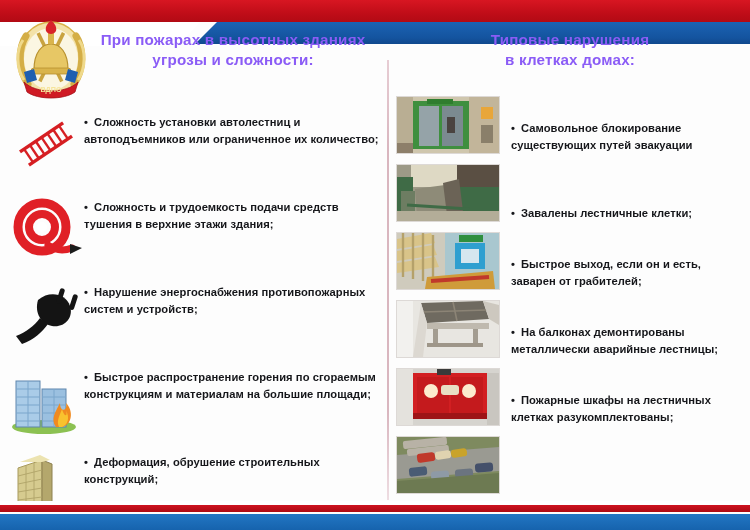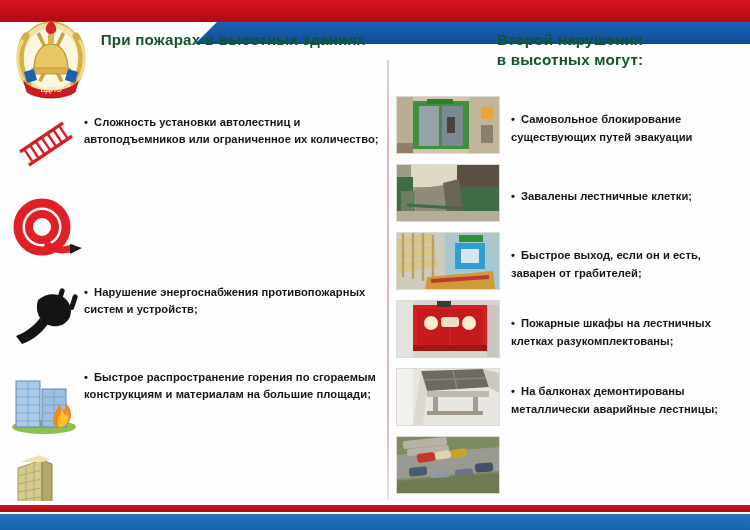--- a/index.html
+++ b/index.html
@@ -24,41 +24,41 @@
     background:linear-gradient(180deg,#cf1320 0%,#ac0a14 100%);}
   .band-blue-bot{position:absolute;left:0;bottom:0;width:750px;height:16px;
     background:linear-gradient(180deg,#2276c4 0%,#1663ad 100%);}
   .band-gap{position:absolute;left:0;bottom:25px;width:750px;height:4px;background:#ffffff;}
 
   
   .emblem{position:absolute;left:12px;top:14px;width:78px;height:86px;}
 
   
   .head{
-    position:absolute;text-align:center;color:#14532d;font-weight:bold;
+    position:absolute;text-align:center;color:#8b5cf6;font-weight:bold;
     line-height:1.30;letter-spacing:.2px;
   }
   #head-left{left:88px;top:30px;width:290px;font-size:15.2px;}
   #head-right{left:400px;top:30px;width:340px;font-size:15.2px;}
 
   
   .divider{position:absolute;left:387px;top:60px;width:2px;height:440px;
     background:linear-gradient(180deg,#e7cdd4,#d9b6bf 20%,#d9b6bf 80%,#eedde2);}
 
   
   #left-col{position:absolute;left:8px;top:108px;width:372px;}
   .lrow{position:relative;display:flex;align-items:flex-start;margin-bottom:13px;}
   .licon{width:76px;min-width:76px;height:72px;position:relative;}
   .ltext{font-size:11.2px;color:#15161a;line-height:1.52;padding-top:6px;
     font-weight:600;letter-spacing:.05px;}
   .ltext .bl{display:inline-block;width:10px;}
 
   
   #right-col{position:absolute;left:396px;top:96px;width:352px;}
-  .rrow{display:flex;align-items:center;margin-bottom:10px;}
+  .rrow{display:flex;align-items:flex-end;margin-bottom:10px;}
   .rphoto{width:104px;min-width:104px;height:58px;border:1px solid #ddd9d6;
     background:#cfcfcf;position:relative;overflow:hidden;box-sizing:border-box;}
   .rtext{font-size:11.2px;color:#15161a;line-height:1.52;padding-left:11px;padding-top:7px;
     font-weight:600;letter-spacing:.05px;}
   .rtext .bl{display:inline-block;width:10px;}
 
   svg{display:block;}
 </style>
 </head>
 <body>
@@ -91,25 +91,26 @@
       <path d="M12 58 l10 -3 l3 11 l-10 3 Z" fill="#1f5fb0"></path>
       <path d="M66 58 l-10 -3 l-3 11 l10 3 Z" fill="#1f5fb0"></path>
 
       <path d="M12 68 C24 80 54 80 66 68 L63 78 C52 86 26 86 15 78 Z" fill="#cf1a24" stroke="#a3121a" stroke-width=".8"></path>
       <text x="39" y="78" font-size="7.2" font-family="Liberation Sans, sans-serif" font-weight="bold" fill="#f6e49a" text-anchor="middle">ВДПО</text>
     </svg>
   </div>
 
   <div class="head" id="head-left">
     <div>При пожарах в высотных зданиях</div>
+    <div>угрозы и сложности:</div>
   </div>
 
   <div class="head" id="head-right">
-    <div>Второй нарушения</div>
-    <div>в высотных могут:</div>
+    <div>Типовые нарушения</div>
+    <div>в клетках домах:</div>
   </div>
 
   <div class="divider"></div>
 
   <div id="left-col">
 
     <div class="lrow">
       <div class="licon">
         <svg width="76" height="72" viewBox="0 0 76 72">
           <g transform="rotate(-34 38 36)" stroke="#d61f23" stroke-width="3.4" fill="none">
@@ -134,20 +135,23 @@
 
     <div class="lrow">
       <div class="licon">
         <svg width="76" height="72" viewBox="0 0 76 72">
           <circle cx="34" cy="34" r="24" fill="none" stroke="#e02026" stroke-width="9"></circle>
           <circle cx="34" cy="34" r="13" fill="none" stroke="#e02026" stroke-width="8"></circle>
           <circle cx="34" cy="34" r="5" fill="#ffffff"></circle>
           <path d="M40 52 C48 58 56 58 64 55" stroke="#e02026" stroke-width="7" fill="none" stroke-linecap="round"></path>
           <path d="M62 51 l12 4 l-12 6 Z" fill="#1c1c1c"></path>
         </svg>
+      </div>
+      <div class="ltext">
+        <span class="bl">•</span><span>Сложность и трудоемкость подачи средств тушения в верхние этажи здания;</span>
       </div>
     </div>
 
     <div class="lrow">
       <div class="licon">
         <svg width="76" height="72" viewBox="0 0 76 72">
           <g fill="#141414">
             <path d="M30 22 C42 12 58 16 62 28 C66 40 56 50 44 48 C34 46 26 36 30 22 Z"></path>
             <rect x="50" y="10" width="5" height="16" rx="2.4" transform="rotate(18 52 18)"></rect>
             <rect x="63" y="16" width="5" height="16" rx="2.4" transform="rotate(18 65 24)"></rect>
@@ -198,20 +202,23 @@
           <g stroke="#b0a469" stroke-width=".9">
             <line x1="10" y1="28" x2="34" y2="22"></line>
               <line x1="10" y1="36" x2="34" y2="31"></line>
             <line x1="10" y1="44" x2="34" y2="40"></line>
               <line x1="10" y1="52" x2="34" y2="49"></line>
             <line x1="18" y1="17" x2="18" y2="61"></line>
               <line x1="26" y1="15" x2="26" y2="60"></line>
           </g>
         </svg>
       </div>
+      <div class="ltext">
+        <span class="bl">•</span><span>Деформация, обрушение строительных конструкций;</span>
+      </div>
     </div>
 
   </div>
 
   <div id="right-col">
 
     <div class="rrow">
       <div class="rphoto">
         <svg width="102" height="56" viewBox="0 0 102 56">
           <rect width="102" height="56" fill="#cfc6ad"></rect>
@@ -277,20 +284,43 @@
         </svg>
       </div>
       <div class="rtext">
         <span class="bl">•</span><span>Быстрое выход, если он и есть, заварен от грабителей;</span>
       </div>
     </div>
 
     <div class="rrow">
       <div class="rphoto">
         <svg width="102" height="56" viewBox="0 0 102 56">
+          <rect width="102" height="56" fill="#e8e6e1"></rect>
+          <polygon points="24,2 86,0 92,18 30,22" fill="#6f6a60"></polygon>
+          <g stroke="#8c8476" stroke-width="1.6">
+            <line x1="56" y1="1" x2="60" y2="20"></line>
+            <line x1="26" y1="11" x2="90" y2="9"></line>
+          </g>
+          <polygon points="86,0 102,4 102,24 92,18" fill="#cdc8bf"></polygon>
+          <polygon points="24,2 30,22 26,56 16,56" fill="#dcd8d1"></polygon>
+          <rect x="30" y="22" width="62" height="6" fill="#bfb9ae"></rect>
+          <rect x="36" y="28" width="5" height="16" fill="#a39c90"></rect>
+          <rect x="76" y="28" width="5" height="16" fill="#a39c90"></rect>
+          <rect x="30" y="42" width="56" height="4" fill="#9e9689"></rect>
+          <rect x="0" y="0" width="16" height="56" fill="#f2f1ee"></rect>
+        </svg>
+      </div>
+      <div class="rtext">
+        <span class="bl">•</span><span>На балконах демонтированы металлически аварийные лестницы;</span>
+      </div>
+    </div>
+
+    <div class="rrow">
+      <div class="rphoto">
+        <svg width="102" height="56" viewBox="0 0 102 56">
           <rect width="102" height="56" fill="#d6d4cf"></rect>
           <rect x="0" y="0" width="16" height="56" fill="#e4e2dd"></rect>
           <rect x="16" y="4" width="74" height="44" fill="#d21f22"></rect>
           <rect x="20" y="8" width="32" height="36" fill="#c41a1d"></rect>
           <rect x="54" y="8" width="32" height="36" fill="#c41a1d"></rect>
           <rect x="40" y="0" width="14" height="6" fill="#3a3a3a"></rect>
           <circle cx="34" cy="22" r="7" fill="#fff7d8" opacity=".95"></circle>
           <circle cx="72" cy="22" r="7" fill="#fff7d8" opacity=".95"></circle>
           <rect x="44" y="16" width="18" height="10" rx="3" fill="#e8dfc4"></rect>
           <rect x="16" y="44" width="74" height="6" fill="#9e1417"></rect>
@@ -298,43 +328,20 @@
         </svg>
       </div>
       <div class="rtext">
         <span class="bl">•</span><span>Пожарные шкафы на лестничных клетках разукомплектованы;</span>
       </div>
     </div>
 
     <div class="rrow">
       <div class="rphoto">
         <svg width="102" height="56" viewBox="0 0 102 56">
-          <rect width="102" height="56" fill="#e8e6e1"></rect>
-          <polygon points="24,2 86,0 92,18 30,22" fill="#6f6a60"></polygon>
-          <g stroke="#8c8476" stroke-width="1.6">
-            <line x1="56" y1="1" x2="60" y2="20"></line>
-            <line x1="26" y1="11" x2="90" y2="9"></line>
-          </g>
-          <polygon points="86,0 102,4 102,24 92,18" fill="#cdc8bf"></polygon>
-          <polygon points="24,2 30,22 26,56 16,56" fill="#dcd8d1"></polygon>
-          <rect x="30" y="22" width="62" height="6" fill="#bfb9ae"></rect>
-          <rect x="36" y="28" width="5" height="16" fill="#a39c90"></rect>
-          <rect x="76" y="28" width="5" height="16" fill="#a39c90"></rect>
-          <rect x="30" y="42" width="56" height="4" fill="#9e9689"></rect>
-          <rect x="0" y="0" width="16" height="56" fill="#f2f1ee"></rect>
-        </svg>
-      </div>
-      <div class="rtext">
-        <span class="bl">•</span><span>На балконах демонтированы металлически аварийные лестницы;</span>
-      </div>
-    </div>
-
-    <div class="rrow">
-      <div class="rphoto">
-        <svg width="102" height="56" viewBox="0 0 102 56">
           <rect width="102" height="56" fill="#7e8a5f"></rect>
           <path d="M0 18 L102 10 L102 34 L0 42 Z" fill="#9a9a92"></path>
           <g fill="#b8b2a6">
             <rect x="6" y="2" width="44" height="8" rx="2" transform="rotate(-6 28 6)"></rect>
             <rect x="10" y="10" width="42" height="7" rx="2" transform="rotate(-6 31 14)"></rect>
           </g>
           <g>
             <rect x="20" y="16" width="18" height="9" rx="3" fill="#c0392b" transform="rotate(-8 29 20)"></rect>
             <rect x="38" y="14" width="16" height="8" rx="3" fill="#e0d3b0" transform="rotate(-8 46 18)"></rect>
             <rect x="54" y="12" width="16" height="8" rx="3" fill="#c9a32b" transform="rotate(-8 62 16)"></rect>

